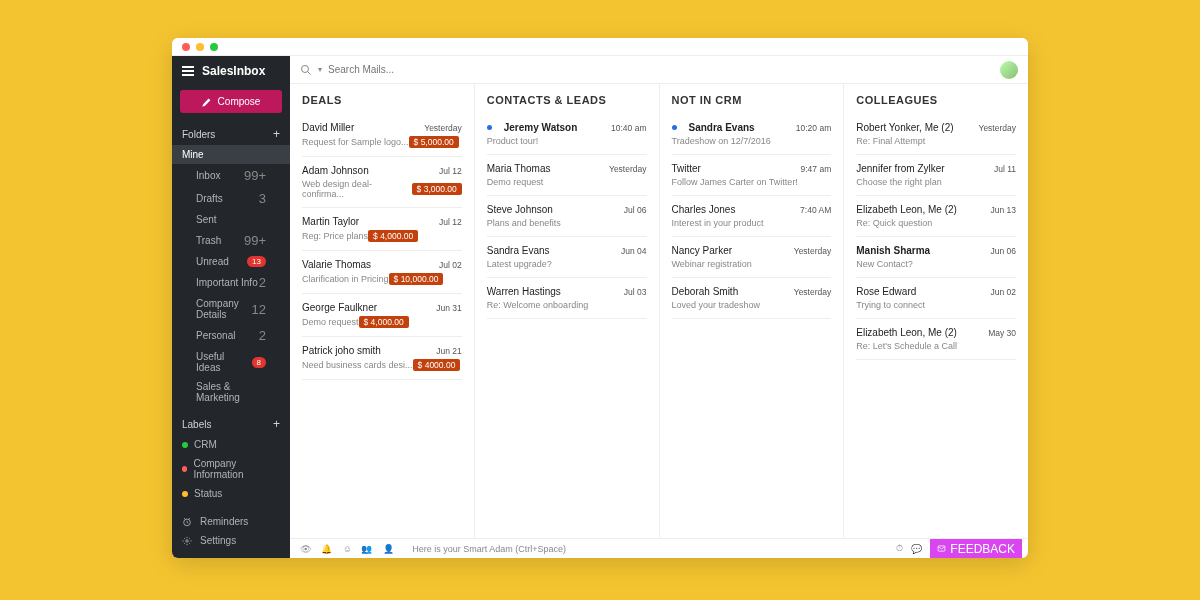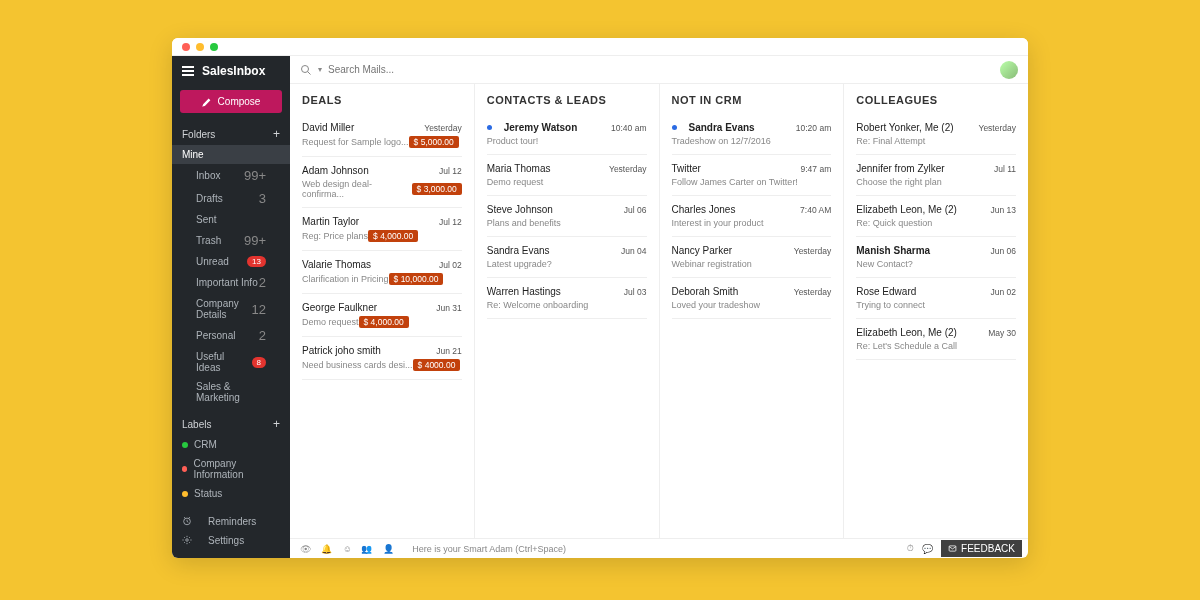--- a/index.html
+++ b/index.html
@@ -16,21 +16,21 @@
   .compose { margin:4px 8px 10px; background:#be185d; color:#fff; border:none; border-radius:3px; font-size:10px; padding:6px 0; display:flex; align-items:center; justify-content:center; gap:6px; cursor:pointer;}
   .sb-section-head { display:flex; justify-content:space-between; align-items:center; padding:4px 10px; color:#d0d3d6; font-size:10px;}
   .plus { font-size:12px; }
   .sb-item { display:flex; justify-content:space-between; align-items:center; padding:4px 24px; cursor:pointer;}
   .sb-item.active { background:#3a3f45; color:#fff; margin:0; padding-left:10px;}
   .sb-count { font-size:13px; color:#888;}
   .badge-red { background:#e3342f; color:#fff; border-radius:8px; font-size:8px; padding:1px 5px; min-width:14px; text-align:center;}
   .sb-label-item{display:flex;align-items:center;gap:6px;padding:4px 10px;cursor:pointer;}
   .dot{width:6px;height:6px;border-radius:50%;}
   .sb-bottom{margin-top:auto;padding:8px 10px;}
-  .sb-bottom .sb-row{display:flex;align-items:flex-start;gap:16px;padding:4px 0;cursor:pointer;}
+  .sb-bottom .sb-row{display:flex;align-items:flex-end;gap:8px;padding:4px 0;cursor:pointer;}
   .main { flex:1; display:flex; flex-direction:column; min-width:0;}
   .topbar { height:28px; border-bottom:1px solid #eee; display:flex; align-items:center; padding:0 10px; gap:8px;}
   .search { flex:1; display:flex; align-items:center; gap:6px; color:#888; font-size:10px;}
   .search input{border:none;outline:none;font-size:10px;flex:1;color:#333;}
   .avatar{width:18px;height:18px;border-radius:50%;background:linear-gradient(135deg,#bfa,#8b7);}
   .columns { flex:1; display:flex; min-height:0;}
   .col { flex:1; border-right:1px solid #eee; padding:10px 12px; overflow:hidden;}
   .col:last-child{border-right:none;}
   .col h3 { font-size:11px; letter-spacing:.5px; color:#333; margin-bottom:8px; font-weight:700;}
   .card { border-bottom:1px solid #eee; padding:8px 0;}
@@ -39,21 +39,21 @@
   .card-title.bold{font-weight:700;}
   .card-time{font-size:8.5px;color:#555;white-space:nowrap;}
   .card-sub{font-size:9px;color:#888;margin-top:3px;display:flex;align-items:center;}
   .price{background:#c2410c;color:#fff;font-size:8.5px;padding:1px 5px;border-radius:2px;white-space:nowrap;}
   .bluedot{width:5px;height:5px;border-radius:50%;background:#2b6be3;flex-shrink:0;}
   .footer{height:20px;border-top:1px solid #eee;display:flex;align-items:center;font-size:9px;color:#888;}
   .footer-icons{display:flex;gap:10px;padding:0 10px;}
   .footer-icons span{cursor:pointer;}
   .footer-text{flex:1;padding-left:8px;}
   .footer-right{display:flex;align-items:center;gap:8px;padding:0 6px;}
-  .feedback{background:#404040;color:#fff;padding:3px 7px;font-size:10px;display:flex;align-items:center;gap:4px;cursor:pointer;}
+  .feedback{background:#d946ef;color:#fff;padding:3px 7px;font-size:12px;display:flex;align-items:center;gap:4px;cursor:pointer;}
   svg{display:block;}
 </style>
 </head>
 <body>
 
 <div class="window">
   <div class="titlebar">
     <span class="tl-dot tl-red"></span>
     <span class="tl-dot tl-yel"></span>
     <span class="tl-dot tl-grn"></span>

